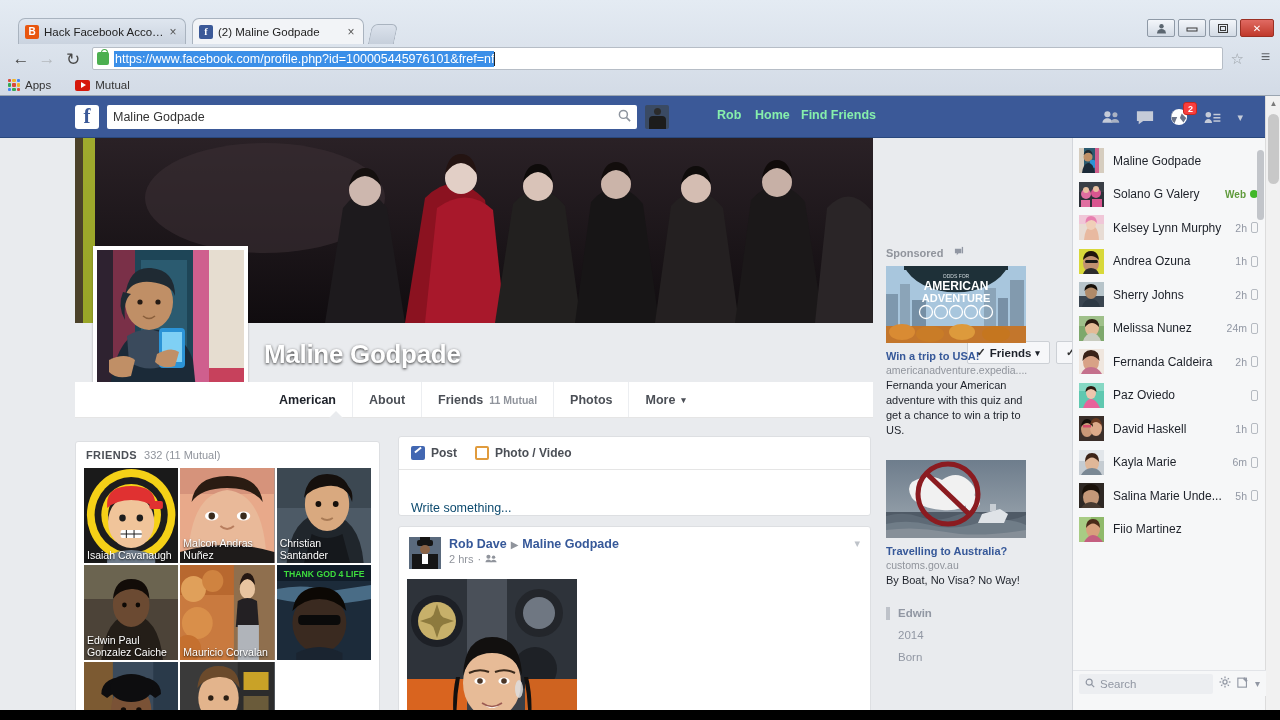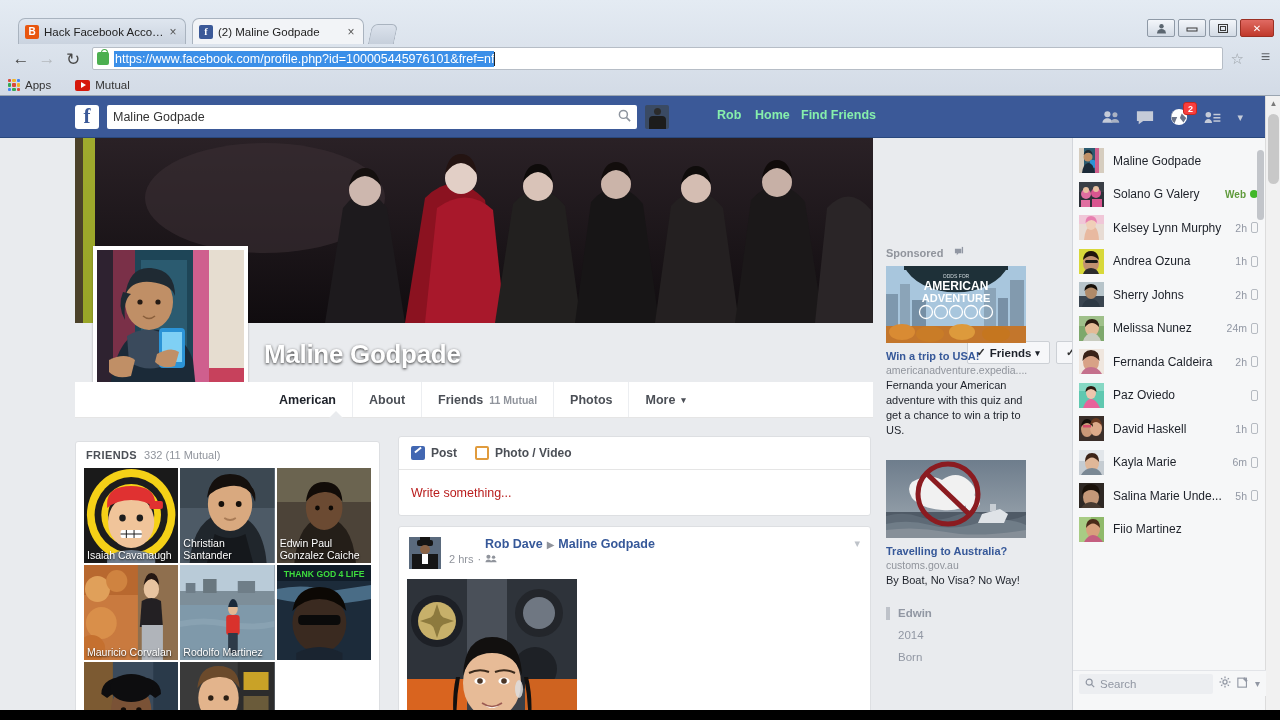--- a/index.html
+++ b/index.html
@@ -154,21 +154,21 @@
 
   
   .feed { position:absolute; left:398px; top:340px; width:473px; }
   .composer { background:#fff; border:1px solid #dddfe2; border-radius:3px; }
   .comp-tabs { height:33px; display:flex; align-items:center; padding:0 12px; gap:18px;
                border-bottom:1px solid #e5e5e5; }
   .comp-tab { display:flex; align-items:center; gap:6px; font-size:12px; font-weight:bold; color:#4b4f56; cursor:pointer; }
   .ic-post { width:14px; height:14px; background:#4267b2; border-radius:2px; position:relative; }
   .ic-post:after{content:"";position:absolute;left:3px;top:3px;width:8px;height:2px;background:#fff;transform:rotate(-40deg);}
   .ic-photo { width:14px; height:14px; border:2px solid #e09b3d; border-radius:2px; background:#fff; }
-  .comp-body { height:45px; display:flex; align-items:center; padding:0 12px; font-size:12.5px; color:#b91c1c; }
+  .comp-body { height:45px; display:flex; align-items:flex-end; padding:0 12px; font-size:12.5px; color:#0c4a6e; }
 
   .post { margin-top:10px; background:#fff; border:1px solid #dddfe2; border-radius:3px; }
   .post-hd { display:flex; padding:10px 10px 6px 10px; gap:8px; position:relative; }
   .pava { width:32px; height:32px; background:#5a6a7d; flex:0 0 32px; position:relative; overflow:hidden; }
   .pava .hat{position:absolute;left:8px;top:3px;width:16px;height:6px;background:#151515;border-radius:2px;}
   .pava .hat2{position:absolute;left:11px;top:0px;width:10px;height:5px;background:#151515;}
   .pava .face{position:absolute;left:11px;top:8px;width:10px;height:9px;border-radius:50%;background:#8a6346;}
   .pava .suit{position:absolute;left:3px;top:17px;width:26px;height:16px;background:#161616;}
   .pava .shirt{position:absolute;left:13px;top:17px;width:6px;height:10px;background:#fff;}
   .pname { font-size:12.5px; font-weight:bold; color:#365899; }
@@ -475,20 +475,36 @@
             <rect x="68" y="33" width="14" height="8" rx="2" fill="#e03131"></rect>
             <circle cx="40" cy="50" r="3.4" fill="#1d1d1d"></circle>
               <circle cx="58" cy="50" r="3.4" fill="#1d1d1d"></circle>
             <rect x="38" y="62" width="22" height="8" rx="2" fill="#fff"></rect>
             <path d="M38 66 h22 M44 62 v8 M52 62 v8" stroke="#1d1d1d" stroke-width="1"></path>
             <path d="M24 88 q25 -12 50 0 l0 7 h-50z" fill="#6e7b8a"></path>
           </svg>
           <span class="nm">Isaiah Cavanaugh</span>
         </div>
 
+        <div class="fcell">
+          <svg width="100%" height="95" viewBox="0 0 98 95" preserveAspectRatio="none">
+            <rect width="98" height="95" fill="#e8a98a"></rect>
+            <rect x="0" y="0" width="98" height="26" fill="#d6937b"></rect>
+            <path d="M8 95 Q10 26 49 22 Q88 26 90 95z" fill="#e9b999"></path>
+            <path d="M12 34 q4 -26 37 -26 q33 0 37 26 q-10 -14 -37 -14 q-27 0 -37 14z" fill="#2a1b12"></path>
+            <ellipse cx="33" cy="48" rx="7" ry="4.5" fill="#fff"></ellipse>
+              <circle cx="33" cy="48" r="3.4" fill="#3a2a1c"></circle>
+            <ellipse cx="66" cy="48" rx="7" ry="4.5" fill="#fff"></ellipse>
+              <circle cx="66" cy="48" r="3.4" fill="#3a2a1c"></circle>
+            <path d="M42 58 q7 6 14 0" fill="none" stroke="#b87d5e" stroke-width="2"></path>
+            <path d="M32 76 q17 9 34 0" fill="none" stroke="#9c604a" stroke-width="2.4"></path>
+            <path d="M0 95 L0 84 q49 -14 98 0 L98 95z" fill="#1e1b1a"></path>
+          </svg>
+          <span class="nm">Malcon Andras Nuñez</span>
+        </div>
 
         <div class="fcell">
           <svg width="100%" height="95" viewBox="0 0 98 95" preserveAspectRatio="none">
             <rect width="98" height="95" fill="#4d5a66"></rect>
             <rect x="0" y="0" width="98" height="40" fill="#3c4852"></rect>
             <path d="M10 95 Q14 48 49 44 Q86 48 90 95z" fill="#20262c"></path>
             <ellipse cx="52" cy="36" rx="23" ry="27" fill="#d9a97f"></ellipse>
             <path d="M28 30 q3 -24 24 -24 q23 0 25 24 q-8 -14 -25 -12 q-17 2 -24 12z" fill="#15100d"></path>
             <path d="M70 16 q10 4 8 18 q-4 -12 -10 -14z" fill="#15100d"></path>
             <circle cx="43" cy="36" r="3" fill="#16100b"></circle>
@@ -523,37 +539,20 @@
               <circle cx="8" cy="84" r="14" fill="#c5702f"></circle>
             <rect x="56" y="0" width="42" height="95" fill="#8f6f4e"></rect>
             <ellipse cx="70" cy="24" rx="8" ry="10" fill="#e8c4a0"></ellipse>
             <path d="M62 20 q2 -12 8 -12 q7 0 8 12 q-4 -6 -8 -6 q-4 0 -8 6z" fill="#241712"></path>
             <path d="M60 36 q10 -6 20 0 l2 26 h-24z" fill="#232023"></path>
             <rect x="60" y="60" width="22" height="35" fill="#b0b4ba"></rect>
           </svg>
           <span class="nm">Mauricio Corvalan</span>
         </div>
 
-        <div class="fcell">
-          <svg width="100%" height="95" viewBox="0 0 98 95" preserveAspectRatio="none">
-            <rect width="98" height="95" fill="#9fb4c4"></rect>
-            <rect x="0" y="0" width="98" height="34" fill="#b9cbd8"></rect>
-            <rect x="0" y="26" width="98" height="14" fill="#7d8e99"></rect>
-            <rect x="6" y="18" width="10" height="10" fill="#6e7d88"></rect>
-            <rect x="24" y="14" width="14" height="14" fill="#69777f"></rect>
-            <rect x="60" y="16" width="18" height="12" fill="#6f7e88"></rect>
-            <rect x="0" y="40" width="98" height="55" fill="#7f99aa"></rect>
-            <path d="M0 56 q24 -5 49 0 t49 0 v6 q-24 5 -49 0 t-49 0z" fill="#8fa8b8" opacity=".6"></path>
-            <ellipse cx="55" cy="44" rx="5" ry="6" fill="#e2b994"></ellipse>
-            <path d="M50 42 q2 -8 5 -8 q4 0 5 8z" fill="#1a2a3a"></path>
-            <rect x="48" y="50" width="14" height="20" rx="3" fill="#d9322c"></rect>
-            <rect x="50" y="68" width="10" height="20" fill="#2d3a48"></rect>
-          </svg>
-          <span class="nm">Rodolfo Martinez</span>
-        </div>
 
         <div class="fcell">
           <svg width="100%" height="95" viewBox="0 0 98 95" preserveAspectRatio="none">
             <rect width="98" height="95" fill="#1c2b3a"></rect>
             <rect x="0" y="0" width="98" height="16" fill="#101c28"></rect>
             <text x="49" y="12" font-family="Liberation Sans" font-size="9" font-weight="bold" fill="#3ddc3d" text-anchor="middle">THANK GOD 4 LIFE</text>
             <path d="M0 24 q28 -6 56 2 l42 -6 v14 q-50 10 -98 0z" fill="#6fa2c4" opacity=".55"></path>
             <ellipse cx="44" cy="58" rx="28" ry="30" fill="#3a2a20"></ellipse>
             <path d="M16 46 q4 -24 28 -24 q24 0 28 24 q-12 -12 -28 -12 q-16 0 -28 12z" fill="#0c0804"></path>
             <rect x="22" y="50" width="44" height="10" rx="4" fill="#0a0a0a"></rect>
@@ -617,21 +616,21 @@
       <div class="post">
         <div class="post-hd">
           <div class="pava">
             <span class="hat"></span>
               <span class="hat2"></span>
               <span class="face"></span>
               <span class="suit"></span>
               <span class="shirt"></span>
           </div>
           <div style="flex:1">
-            <div style="display:flex;align-items:center;margin-left:36px;">
+            <div style="display:flex;align-items:center;">
               <span class="pname">Rob Dave</span>
               <span class="parrow">▶</span>
               <span class="pname">Maline Godpade</span>
             </div>
             <div class="ptime">
               <span>2 hrs</span>
               <span>·</span>
               <span>
                 <svg width="12" height="9" viewBox="0 0 14 10">
                     <circle cx="4" cy="3" r="2.4" fill="#90949c"></circle>

